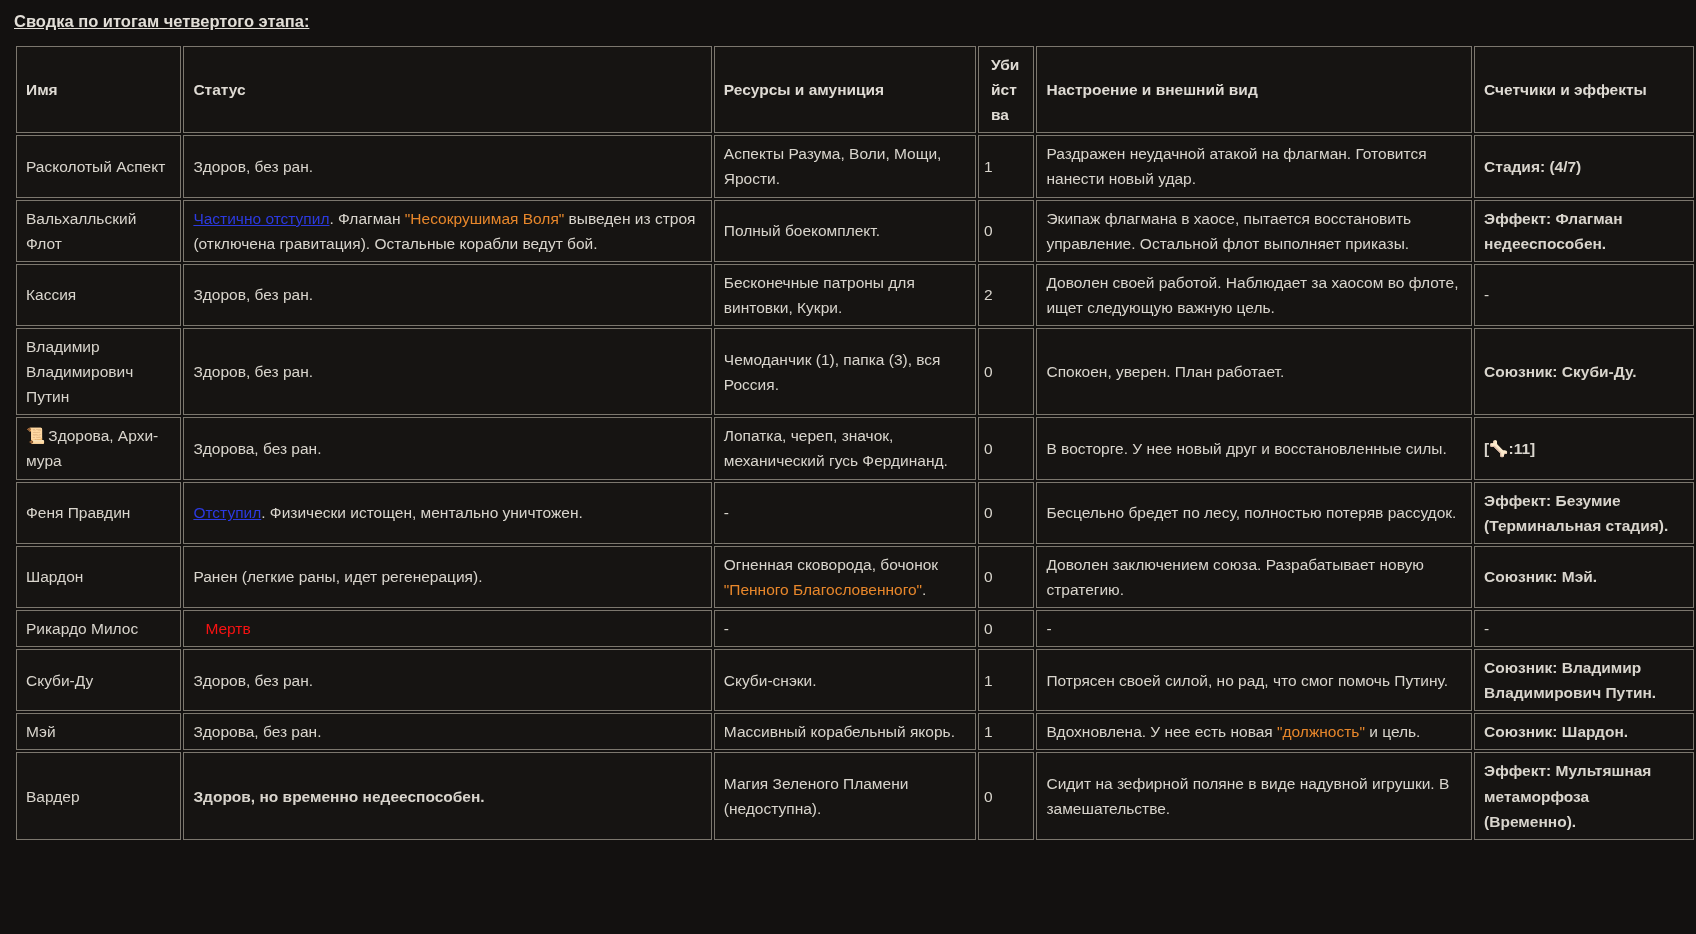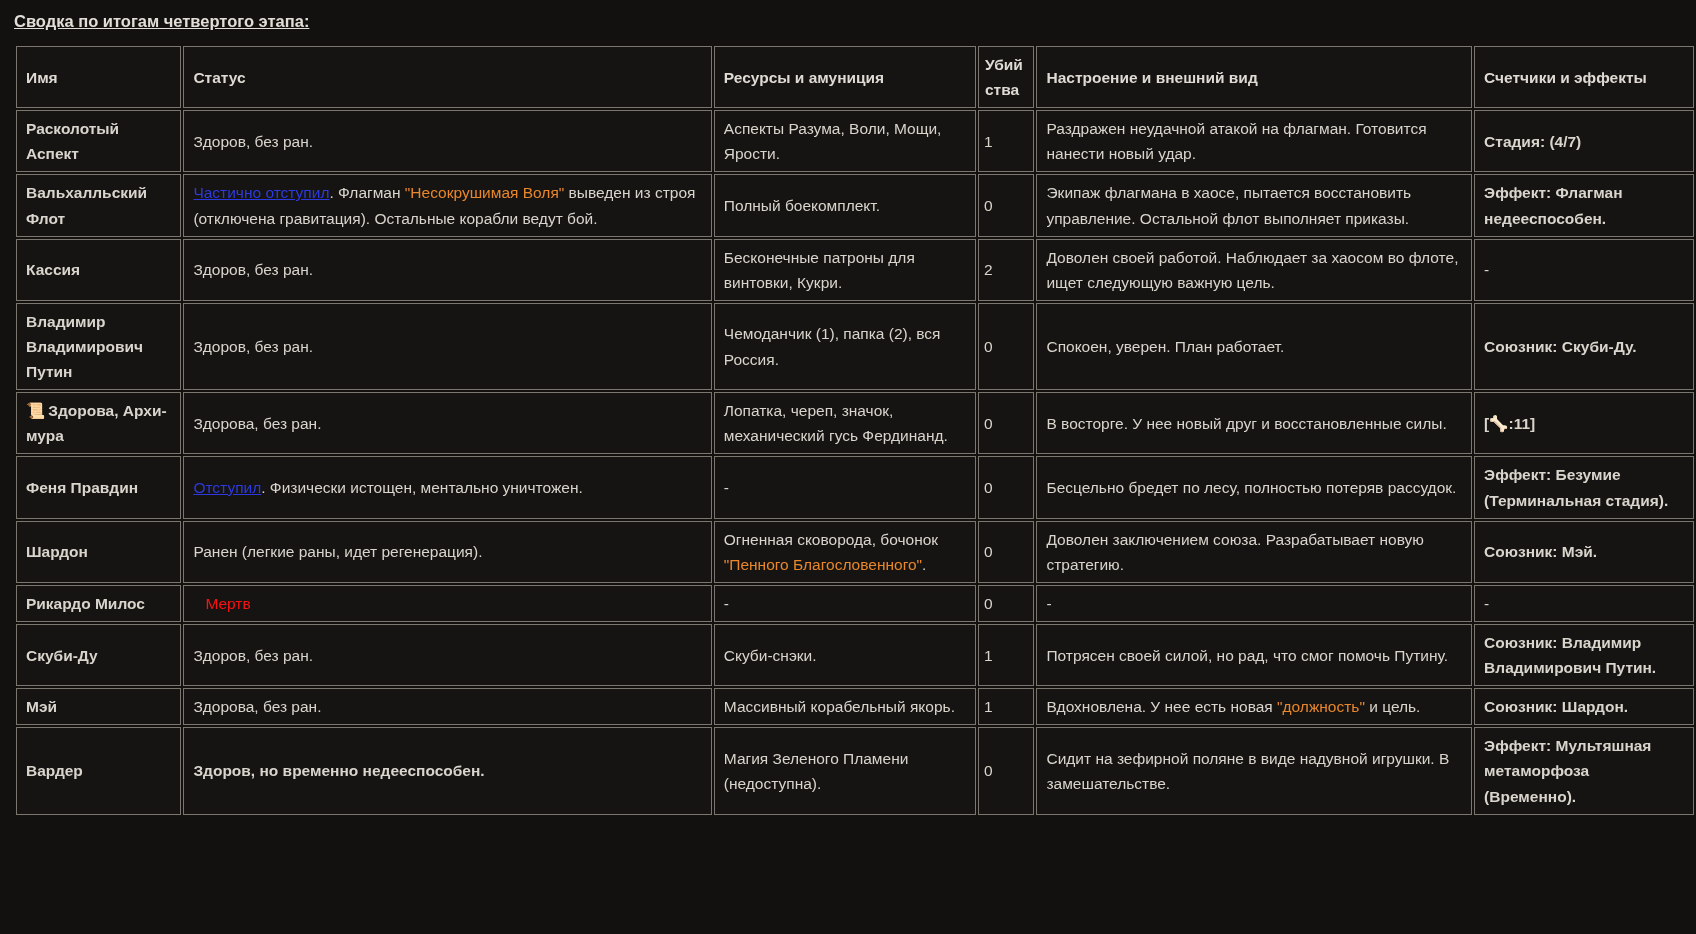--- a/index.html
+++ b/index.html
@@ -42,23 +42,23 @@
     text-align:left;
     font-size:15.5px;
     line-height:1.62;
     overflow-wrap:break-word;
   }
   th{
     font-weight:700;
     height:52px;
     color:#dfdbd4;
   }
-  th.col-kills{word-break:break-all;padding:5px 6px;margin-left:44px;}
+  th.col-kills{word-break:break-all;padding:5px 12px;margin-left:44px;}
   td.cell-kills{padding:5px 5px;}
-  td.cell-name{font-weight:700;}
+  td.cell-name{font-weight:400;}
   .seg-bold{font-weight:700;}
   .seg-link{color:var(--blue);cursor:pointer;text-decoration:underline;}
   .seg-orange{color:var(--orange);}
   .seg-red{color:var(--red);margin-left:12px;}
   .icon{margin-right:3px;}
 </style>
 </head>
 <body>
 
 <h2 class="page-title">Сводка по итогам четвертого этапа:</h2>
@@ -103,21 +103,21 @@
         <td class="cell-name"><span>Кассия</span></td>
         <td class="cell-status"><span class="seg-normal">Здоров, без ран.</span></td>
         <td class="cell-resources"><span class="seg-normal">Бесконечные патроны для винтовки, Кукри.</span></td>
         <td class="cell-kills"><span>2</span></td>
         <td class="cell-mood"><span class="seg-normal">Доволен своей работой. Наблюдает за хаосом во флоте, ищет следующую важную цель.</span></td>
         <td class="cell-counters"><span class="seg-normal">-</span></td>
       </tr>
       <tr>
         <td class="cell-name"><span>Владимир Владимирович Путин</span></td>
         <td class="cell-status"><span class="seg-normal">Здоров, без ран.</span></td>
-        <td class="cell-resources"><span class="seg-normal">Чемоданчик (1), папка (2), вся Россия.</span></td>
+        <td class="cell-resources"><span class="seg-normal">Чемоданчик (1), папка (3), вся Россия.</span></td>
         <td class="cell-kills"><span>0</span></td>
         <td class="cell-mood"><span class="seg-normal">Спокоен, уверен. План работает.</span></td>
         <td class="cell-counters"><span class="seg-bold">Союзник: Скуби-Ду.</span></td>
       </tr>
       <tr>
         <td class="cell-name"><span class="icon">📜</span><span>Здорова, Архи-мура</span></td>
         <td class="cell-status"><span class="seg-normal">Здорова, без ран.</span></td>
         <td class="cell-resources"><span class="seg-normal">Лопатка, череп, значок, механический гусь Фердинанд.</span></td>
         <td class="cell-kills"><span>0</span></td>
         <td class="cell-mood"><span class="seg-normal">В восторге. У нее новый друг и восстановленные силы.</span></td>

